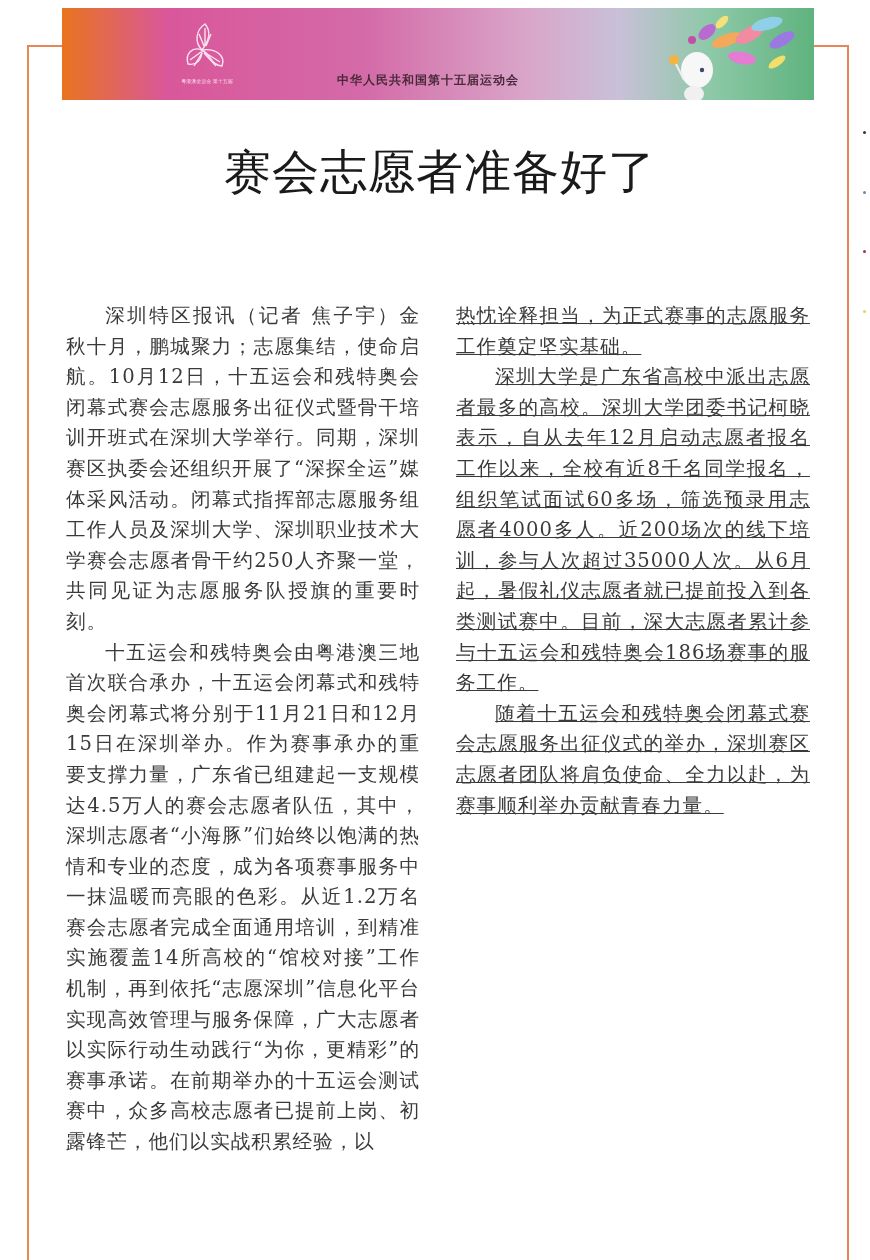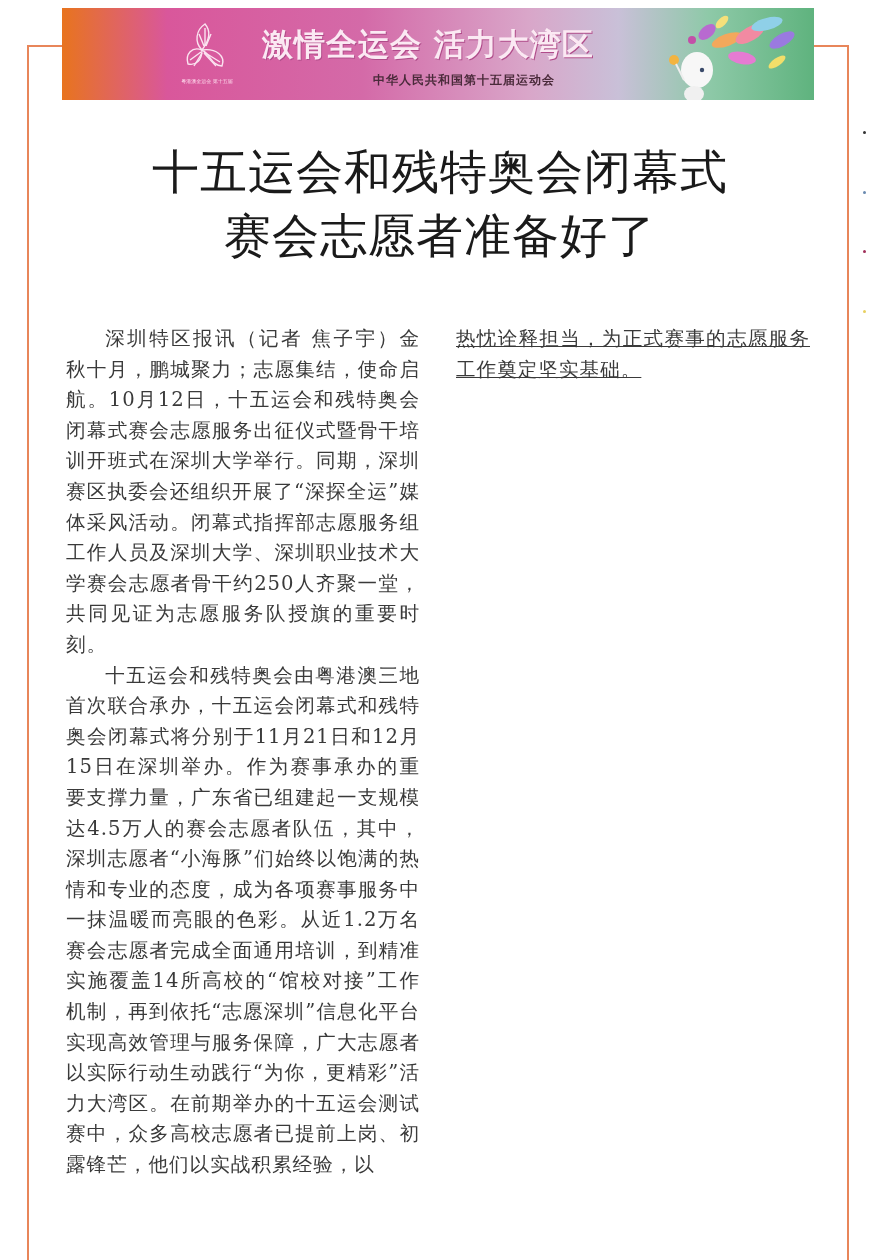--- a/index.html
+++ b/index.html
@@ -26,31 +26,31 @@
     position:absolute; left:110px; top:70px; width:70px; font-size:5px; color:#fde;
     text-align:center; white-space:nowrap; font-family:"DejaVu Sans",sans-serif;
   }
   .slogan {
     position:absolute; left:200px; top:16px; font-size:31px; font-weight:bold;
     color:#fbe9f3; letter-spacing:1px; font-family:"DejaVu Sans",sans-serif;
     text-shadow:1px 1px 0 #b04c8a;
   }
   .subslogan {
     position:absolute; left:275px; top:64px; font-size:12px; font-weight:bold;
-    color:#4a2a3a; letter-spacing:1px; font-family:"DejaVu Sans",sans-serif;margin-left:36px;
+    color:#4a2a3a; letter-spacing:1px; font-family:"DejaVu Sans",sans-serif;
   }
   .mascot { position:absolute; left:570px; top:2px; width:180px; height:90px; }
 
   .headline {
     position:absolute; left:60px; top:140px; width:760px; text-align:center;
     font-size:47px; line-height:64px; color:#1a1a1a; letter-spacing:1px;
     font-family:"DejaVu Serif","Liberation Serif",serif;
   }
   .col {
-    position:absolute; top:324px; width:354px;
+    position:absolute; top:301px; width:354px;
     font-size:19.6px; line-height:30.6px; color:#3a3a3a;
     text-align:justify; letter-spacing:1px;
   }
   .col-left { left:66px; }
   .col-right { left:456px;text-decoration:underline; }
   .col p { margin:0; text-indent:2em; }
   .col p.cont { text-indent:0; }
   .side-dot { position:absolute; right:4px; width:3px; height:3px; border-radius:50%; }
 </style>
 </head>
@@ -62,50 +62,50 @@
   <svg class="logo" viewBox="0 0 46 58">
     <g fill="none" stroke="#fbe3f0" stroke-width="1.4">
       <path d="M23 4 C14 10 12 22 20 30 C26 22 30 12 23 4Z"></path>
       <path d="M20 30 C10 26 3 34 6 44 C14 46 20 40 20 30Z"></path>
       <path d="M20 30 C28 34 30 46 40 46 C44 36 34 28 20 30Z"></path>
       <path d="M23 8 L23 26 M17 14 L22 26 M29 14 L24 26"></path>
       <path d="M8 40 L19 32 M12 46 L20 33 M38 42 L22 32 M34 46 L22 33"></path>
     </g>
   </svg>
   <div class="logo-caption">粤港澳全运会 第十五届</div>
-  <div class="slogan">激情全运会 活力大湾区</div>
   <div class="subslogan">中华人民共和国第十五届运动会</div>
   <svg class="mascot" viewBox="0 0 180 90">
     <ellipse cx="75" cy="22" rx="10" ry="6" fill="#b86ad0" transform="rotate(-40 75 22)"></ellipse>
     <ellipse cx="95" cy="30" rx="16" ry="6" fill="#f3a85c" transform="rotate(-20 95 30)"></ellipse>
     <ellipse cx="118" cy="24" rx="16" ry="7" fill="#f28aa2" transform="rotate(-30 118 24)"></ellipse>
     <ellipse cx="135" cy="14" rx="16" ry="6" fill="#8fd0e8" transform="rotate(-15 135 14)"></ellipse>
     <ellipse cx="150" cy="30" rx="14" ry="6" fill="#9a7ae0" transform="rotate(-30 150 30)"></ellipse>
     <ellipse cx="110" cy="48" rx="14" ry="6" fill="#e57bd2" transform="rotate(10 110 48)"></ellipse>
     <ellipse cx="145" cy="52" rx="10" ry="4" fill="#f2de6a" transform="rotate(-35 145 52)"></ellipse>
     <ellipse cx="90" cy="12" rx="8" ry="4" fill="#f6e07a" transform="rotate(-45 90 12)"></ellipse>
     <ellipse cx="60" cy="30" rx="4" ry="4" fill="#c34fa8"></ellipse>
     <ellipse cx="65" cy="60" rx="16" ry="18" fill="#f7f7f7"></ellipse>
     <ellipse cx="62" cy="84" rx="10" ry="8" fill="#f0f0f0"></ellipse>
     <circle cx="70" cy="60" r="2.2" fill="#3a4a6a"></circle>
     <circle cx="42" cy="50" r="5" fill="#f3b440"></circle>
     <line x1="44" y1="54" x2="52" y2="70" stroke="#eee" stroke-width="2"></line>
   </svg>
 </div>
 
 <div class="headline">
-  <div>十五运会和残特奥会闭幕式</div>
   <div>赛会志愿者准备好了</div>
 </div>
 
 <div class="col col-left">
   <p>深圳特区报讯（记者 焦子宇）金秋十月，鹏城聚力；志愿集结，使命启航。10月12日，十五运会和残特奥会闭幕式赛会志愿服务出征仪式暨骨干培训开班式在深圳大学举行。同期，深圳赛区执委会还组织开展了“深探全运”媒体采风活动。闭幕式指挥部志愿服务组工作人员及深圳大学、深圳职业技术大学赛会志愿者骨干约250人齐聚一堂，共同见证为志愿服务队授旗的重要时刻。</p>
-  <p>十五运会和残特奥会由粤港澳三地首次联合承办，十五运会闭幕式和残特奥会闭幕式将分别于11月21日和12月15日在深圳举办。作为赛事承办的重要支撑力量，广东省已组建起一支规模达4.5万人的赛会志愿者队伍，其中，深圳志愿者“小海豚”们始终以饱满的热情和专业的态度，成为各项赛事服务中一抹温暖而亮眼的色彩。从近1.2万名赛会志愿者完成全面通用培训，到精准实施覆盖14所高校的“馆校对接”工作机制，再到依托“志愿深圳”信息化平台实现高效管理与服务保障，广大志愿者以实际行动生动践行“为你，更精彩”活力大湾区。在前期举办的十五运会测试赛中，众多高校志愿者已提前上岗、初露锋芒，他们以实战积累经验，以</p>
+  <p>十五运会和残特奥会由粤港澳三地首次联合承办，十五运会闭幕式和残特奥会闭幕式将分别于11月21日和12月15日在深圳举办。作为赛事承办的重要支撑力量，广东省已组建起一支规模达4.5万人的赛会志愿者队伍，其中，深圳志愿者“小海豚”们始终以饱满的热情和专业的态度，成为各项赛事服务中一抹温暖而亮眼的色彩。从近1.2万名赛会志愿者完成全面通用培训，到精准实施覆盖14所高校的“馆校对接”工作机制，再到依托“志愿深圳”信息化平台实现高效管理与服务保障，广大志愿者以实际行动生动践行“为你，更精彩”的赛事承诺。在前期举办的十五运会测试赛中，众多高校志愿者已提前上岗、初露锋芒，他们以实战积累经验，以</p>
 </div>
 
 <div class="col col-right">
   <p class="cont">热忱诠释担当，为正式赛事的志愿服务工作奠定坚实基础。</p>
+  <p>深圳大学是广东省高校中派出志愿者最多的高校。深圳大学团委书记柯晓表示，自从去年12月启动志愿者报名工作以来，全校有近8千名同学报名，组织笔试面试60多场，筛选预录用志愿者4000多人。近200场次的线下培训，参与人次超过35000人次。从6月起，暑假礼仪志愿者就已提前投入到各类测试赛中。目前，深大志愿者累计参与十五运会和残特奥会186场赛事的服务工作。</p>
+  <p>随着十五运会和残特奥会闭幕式赛会志愿服务出征仪式的举办，深圳赛区志愿者团队将肩负使命、全力以赴，为赛事顺利举办贡献青春力量。</p>
 </div>
 
 <div class="side-dot" style="top:131px;background:#333;"></div>
 <div class="side-dot" style="top:191px;background:#6a8ab0;"></div>
 <div class="side-dot" style="top:250px;background:#a0305a;"></div>
 <div class="side-dot" style="top:310px;background:#e8d060;"></div>
 
 </body></html>

